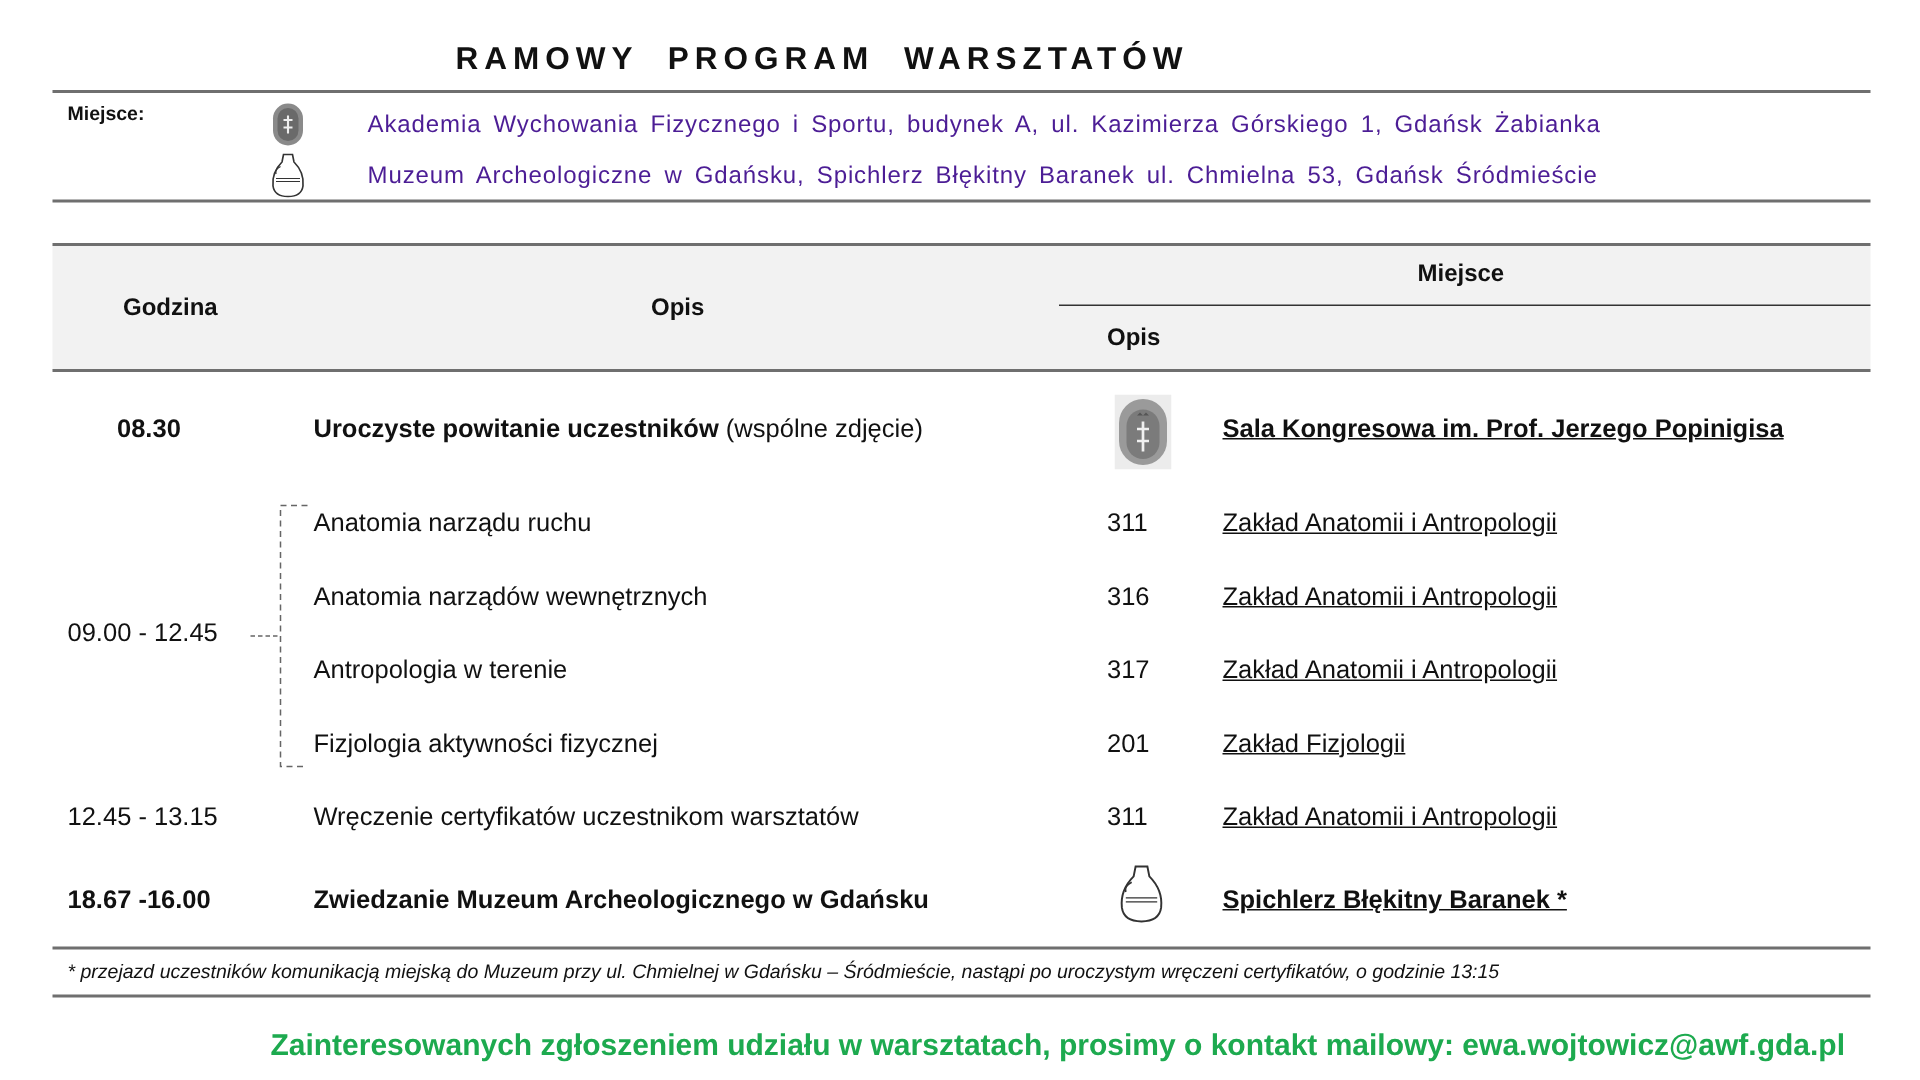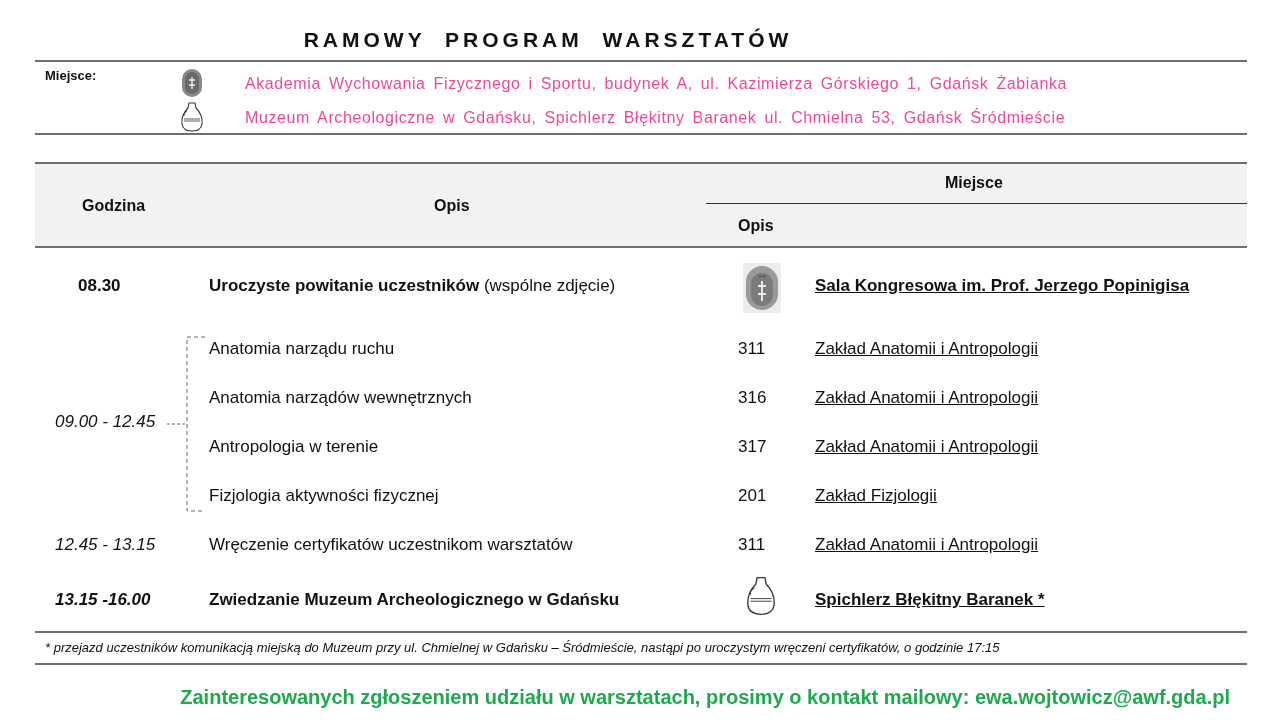--- a/index.html
+++ b/index.html
@@ -7,29 +7,29 @@
     width: 1280px; height: 720px; background: #ffffff; position: relative; overflow: hidden;
     font-family: "Liberation Sans", "DejaVu Sans", sans-serif; color: #111;
   }
   .abs { position: absolute; }
   .title {
     left: 0; width: 1096px; top: 28px; text-align: center;
     font-size: 21px; font-weight: bold; letter-spacing: 4px; word-spacing: 10px; color: #111;
   }
   .hline { position: absolute; left: 35px; width: 1212px; height: 0; border-top: 2px solid #6f6f6f; }
   .loc-label { left: 45px; top: 68px; font-size: 13px; font-weight: bold; }
-  .loc-text { left: 245px; font-size: 16px; color: #ec4899; letter-spacing: 0.6px; word-spacing: 3px; }
+  .loc-text { left: 245px; font-size: 16px; color: #4c1d95; letter-spacing: 0.6px; word-spacing: 3px; }
   .icon { position: absolute; }
 
   .thead { position: absolute; left: 35px; top: 163px; width: 1212px; height: 84px; background: #f2f2f2; }
   .th { position: absolute; font-size: 16px; font-weight: bold; color: #111; text-align: center; }
 
   .cell { position: absolute; font-size: 17px; color: #111; white-space: nowrap; }
   .bold { font-weight: bold; }
-  .time { left: 55px; font-style: italic; }
+  .time { left: 45px; }
   .desc { left: 209px; }
   .sala { left: 738px; }
   .place { left: 815px; text-decoration: underline; }
 
   .footnote { left: 45px; top: 640px; font-size: 13px; font-style: italic; color: #111; white-space: nowrap; }
   .contact { right: 50px; top: 686px; font-size: 20px; font-weight: bold; color: #1daa4f; white-space: nowrap; }
 </style>
 </head>
 <body>
 
@@ -95,26 +95,26 @@
 
 <div class="cell desc" style="top:486px">Fizjologia aktywności fizycznej</div>
 <div class="cell sala" style="top:486px">201</div>
 <div class="cell place" style="top:486px">Zakład Fizjologii</div>
 
 <div class="cell time" style="top:535px">12.45 - 13.15</div>
 <div class="cell desc" style="top:535px">Wręczenie certyfikatów uczestnikom warsztatów</div>
 <div class="cell sala" style="top:535px">311</div>
 <div class="cell place" style="top:535px">Zakład Anatomii i Antropologii</div>
 
-<div class="cell time bold" style="top:590px">13.15 -16.00</div>
+<div class="cell time bold" style="top:590px">18.67 -16.00</div>
 <div class="cell desc bold" style="top:590px">Zwiedzanie Muzeum Archeologicznego  w Gdańsku</div>
 <svg class="icon" style="left:744px;top:575px" width="34" height="42" viewBox="0 0 26 32">
   <path d="M10 2 H16 L17 7 Q24 14 23 23 Q22 30 13 30 Q4 30 3 23 Q2 14 9 7 Z" fill="#fff" stroke="#333" stroke-width="1"></path>
   <path d="M5 18 H21 M5 20 H21" stroke="#333" stroke-width="0.7"></path>
   <path d="M8 10 Q4 12 5 15" fill="none" stroke="#333" stroke-width="0.8"></path>
 </svg>
 <div class="cell place bold" style="top:590px">Spichlerz  Błękitny Baranek  *</div>
 
 <div class="hline" style="top:631px"></div>
-<div class="abs footnote">* przejazd uczestników komunikacją miejską do Muzeum przy ul. Chmielnej w Gdańsku – Śródmieście, nastąpi po uroczystym  wręczeni certyfikatów,  o godzinie 17:15</div>
+<div class="abs footnote">* przejazd uczestników komunikacją miejską do Muzeum przy ul. Chmielnej w Gdańsku – Śródmieście, nastąpi po uroczystym  wręczeni certyfikatów,  o godzinie 13:15</div>
 <div class="hline" style="top:663px"></div>
 
 <div class="abs contact">Zainteresowanych zgłoszeniem udziału w warsztatach, prosimy o kontakt mailowy: ewa.wojtowicz@awf.gda.pl</div>
 
 </body></html>

